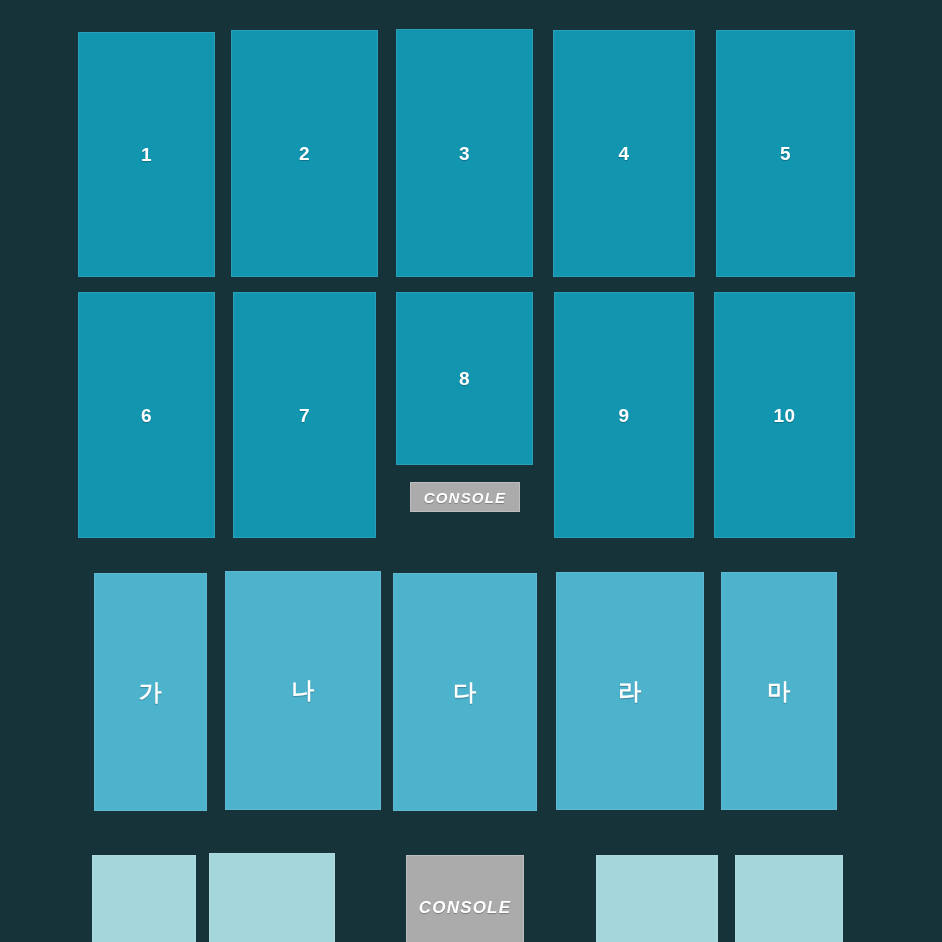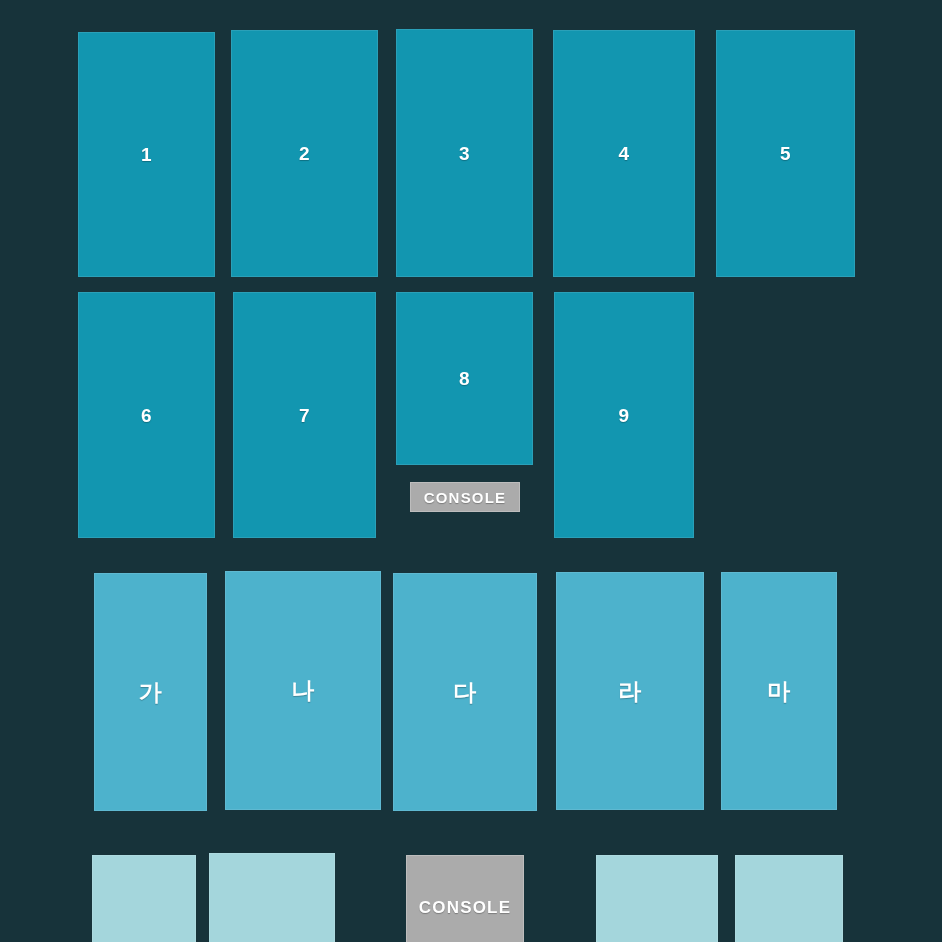--- a/index.html
+++ b/index.html
@@ -64,20 +64,21 @@
     display: flex;
     align-items: center;
     justify-content: center;
     background: #ababab;
     color: #ffffff;
     font-weight: bold;
     letter-spacing: 1.2px;
     border: 1px solid rgba(255,255,255,0.22);
     text-shadow: 0 1px 1px rgba(0,0,0,0.28);
     user-select: none;
+    font-style: italic;
   }
 
   .console-box.console-small {
     font-size: 15px;
   }
 
   .console-box.console-large {
     font-size: 17px;
     align-items: flex-start;
     padding-top: 42px;
@@ -91,20 +92,21 @@
 
 <div class="seat block-a" style="left: 78px; top: 32px; width: 137px; height: 245px; background: rgb(18, 150, 176);">1</div>
     <div class="seat block-a" style="left: 231px; top: 30px; width: 147px; height: 247px; background: rgb(18, 150, 176);">2</div>
     <div class="seat block-a" style="left: 396px; top: 29px; width: 137px; height: 248px; background: rgb(18, 150, 176);">3</div>
     <div class="seat block-a" style="left: 553px; top: 30px; width: 142px; height: 247px; background: rgb(18, 150, 176);">4</div>
     <div class="seat block-a" style="left: 716px; top: 30px; width: 139px; height: 247px; background: rgb(18, 150, 176);">5</div>
     <div class="seat block-a" style="left: 78px; top: 292px; width: 137px; height: 246px; background: rgb(18, 150, 176);">6</div>
     <div class="seat block-a" style="left: 233px; top: 292px; width: 143px; height: 246px; background: rgb(18, 150, 176);">7</div>
     <div class="seat block-a" style="left: 396px; top: 292px; width: 137px; height: 173px; background: rgb(18, 150, 176);">8</div>
     <div class="seat block-a" style="left: 554px; top: 292px; width: 140px; height: 246px; background: rgb(18, 150, 176);">9</div>
+    <div class="seat block-a" style="left: 714px; top: 292px; width: 141px; height: 246px; background: rgb(18, 150, 176);">10</div>
     <div class="seat block-b" style="left: 94px; top: 573px; width: 113px; height: 238px; background: rgb(77, 178, 204);">가</div>
     <div class="seat block-b" style="left: 225px; top: 571px; width: 156px; height: 239px; background: rgb(77, 178, 204);">나</div>
     <div class="seat block-b" style="left: 393px; top: 573px; width: 144px; height: 238px; background: rgb(77, 178, 204);">다</div>
     <div class="seat block-b" style="left: 556px; top: 572px; width: 148px; height: 238px; background: rgb(77, 178, 204);">라</div>
     <div class="seat block-b" style="left: 721px; top: 572px; width: 116px; height: 238px; background: rgb(77, 178, 204);">마</div>
     <div class="seat block-c" style="left: 92px; top: 855px; width: 104px; height: 120px; background: rgb(164, 214, 220);">바</div>
     <div class="seat block-c" style="left: 209px; top: 853px; width: 126px; height: 122px; background: rgb(164, 214, 220);">사</div>
     <div class="seat block-c" style="left: 596px; top: 855px; width: 122px; height: 120px; background: rgb(164, 214, 220);">자</div>
     <div class="seat block-c" style="left: 735px; top: 855px; width: 108px; height: 120px; background: rgb(164, 214, 220);">차</div>
     <div class="console-box console-small" style="left: 410px; top: 482px; width: 110px; height: 30px; background: rgb(171, 171, 171);">CONSOLE</div>

